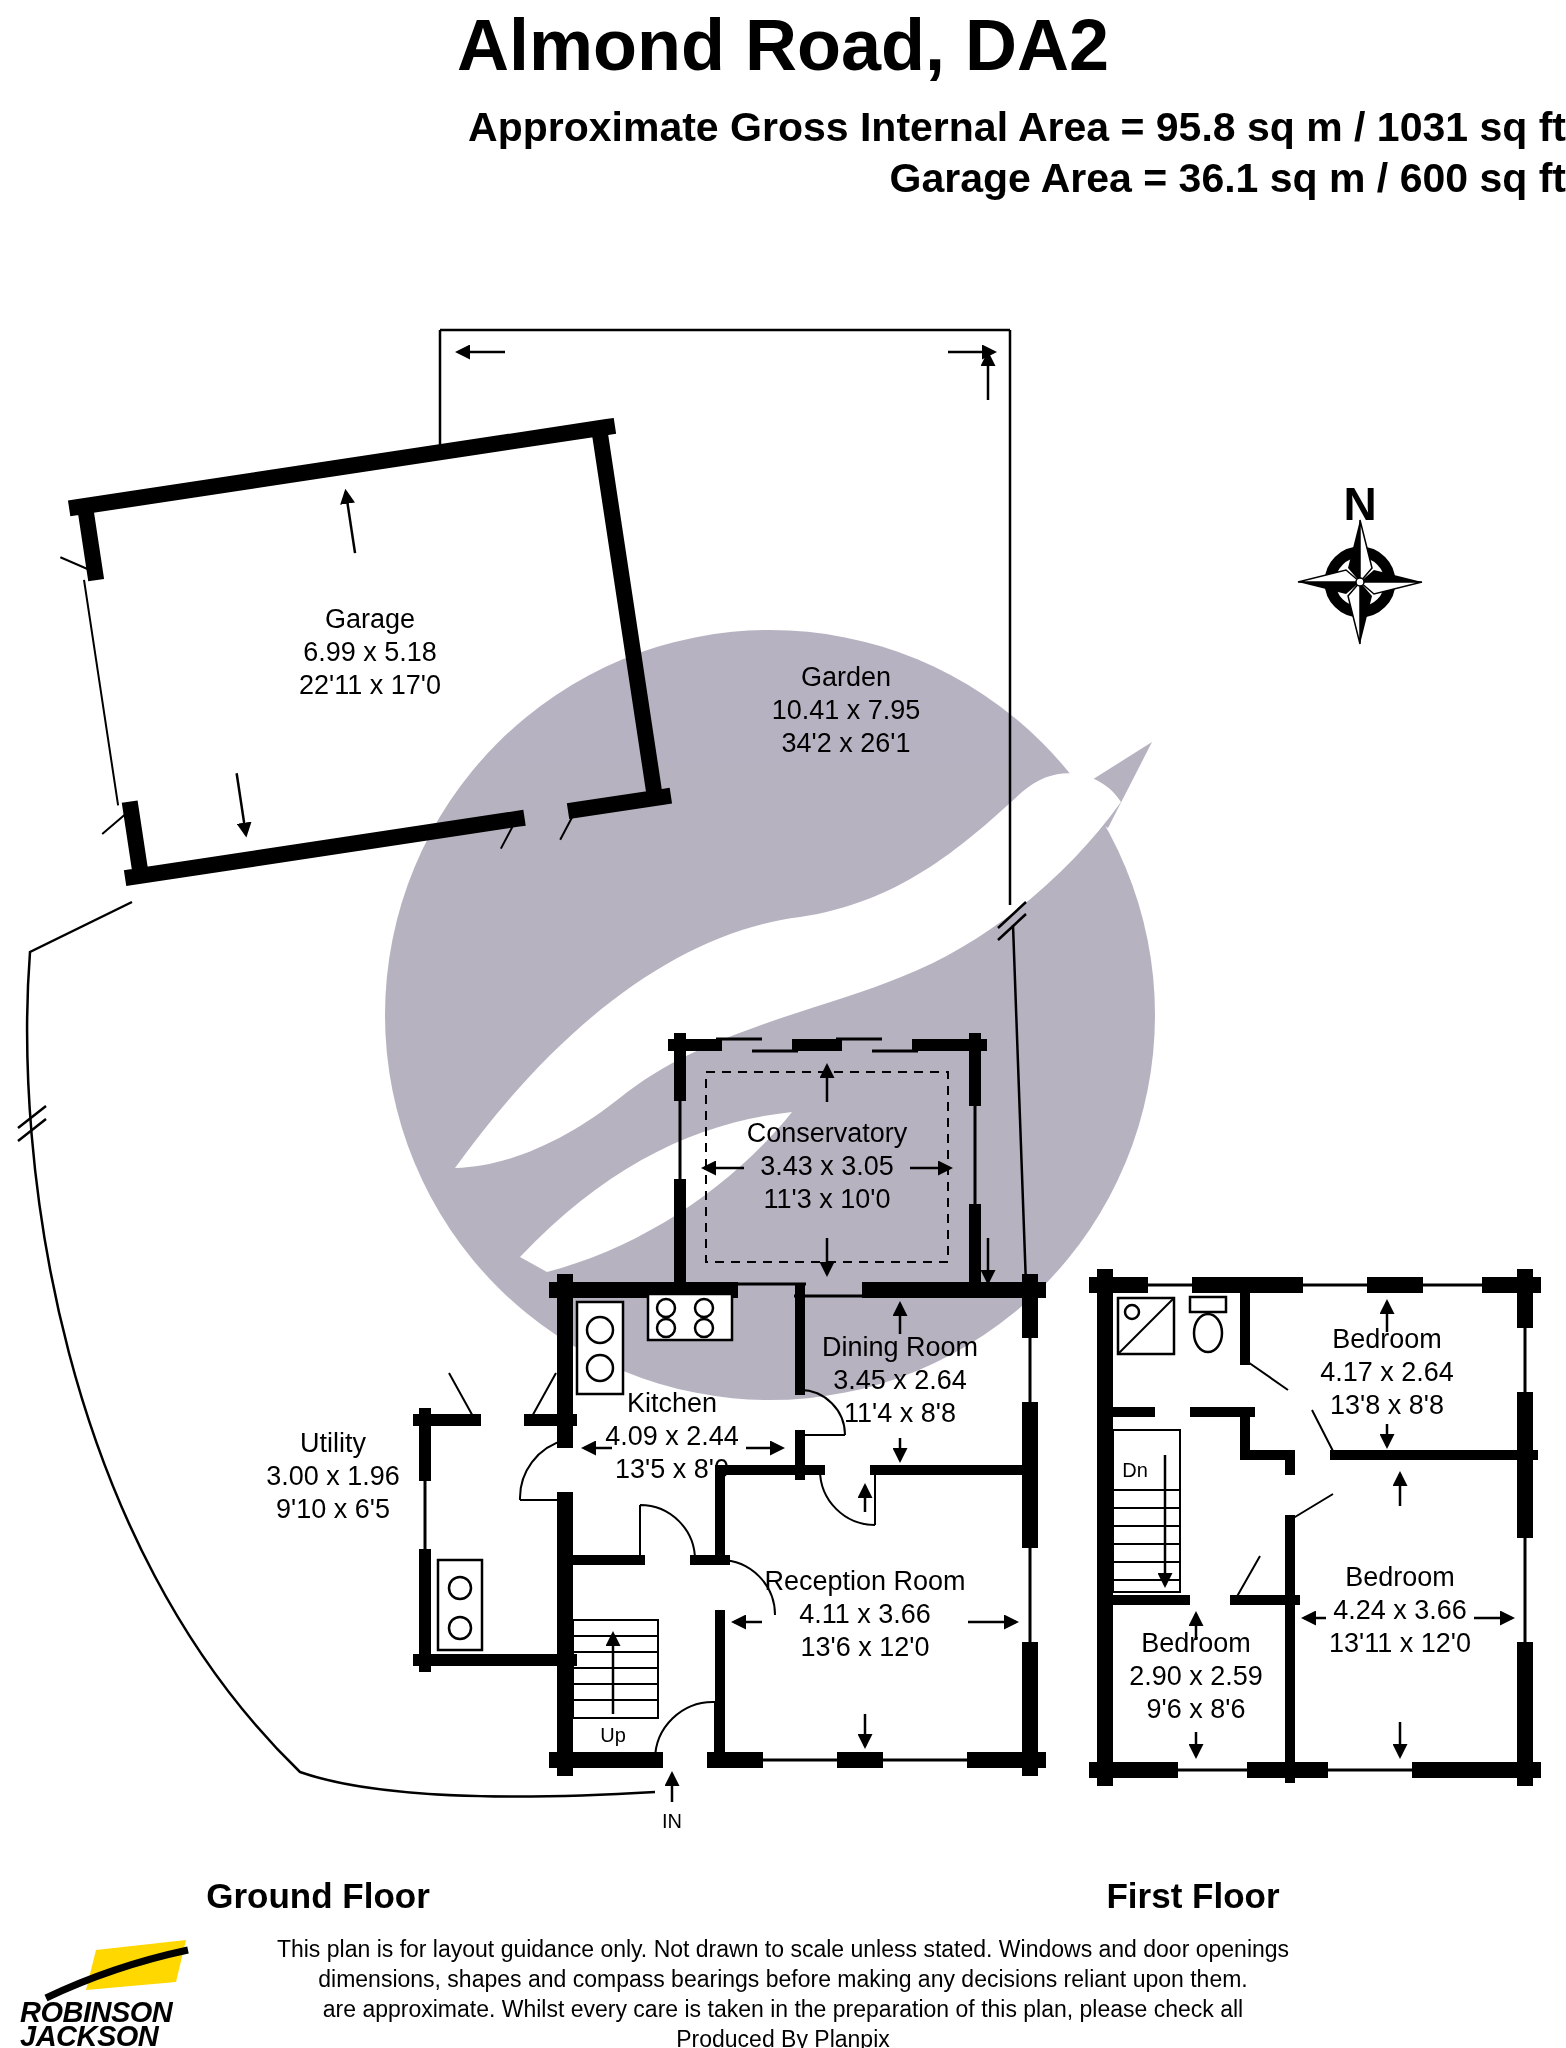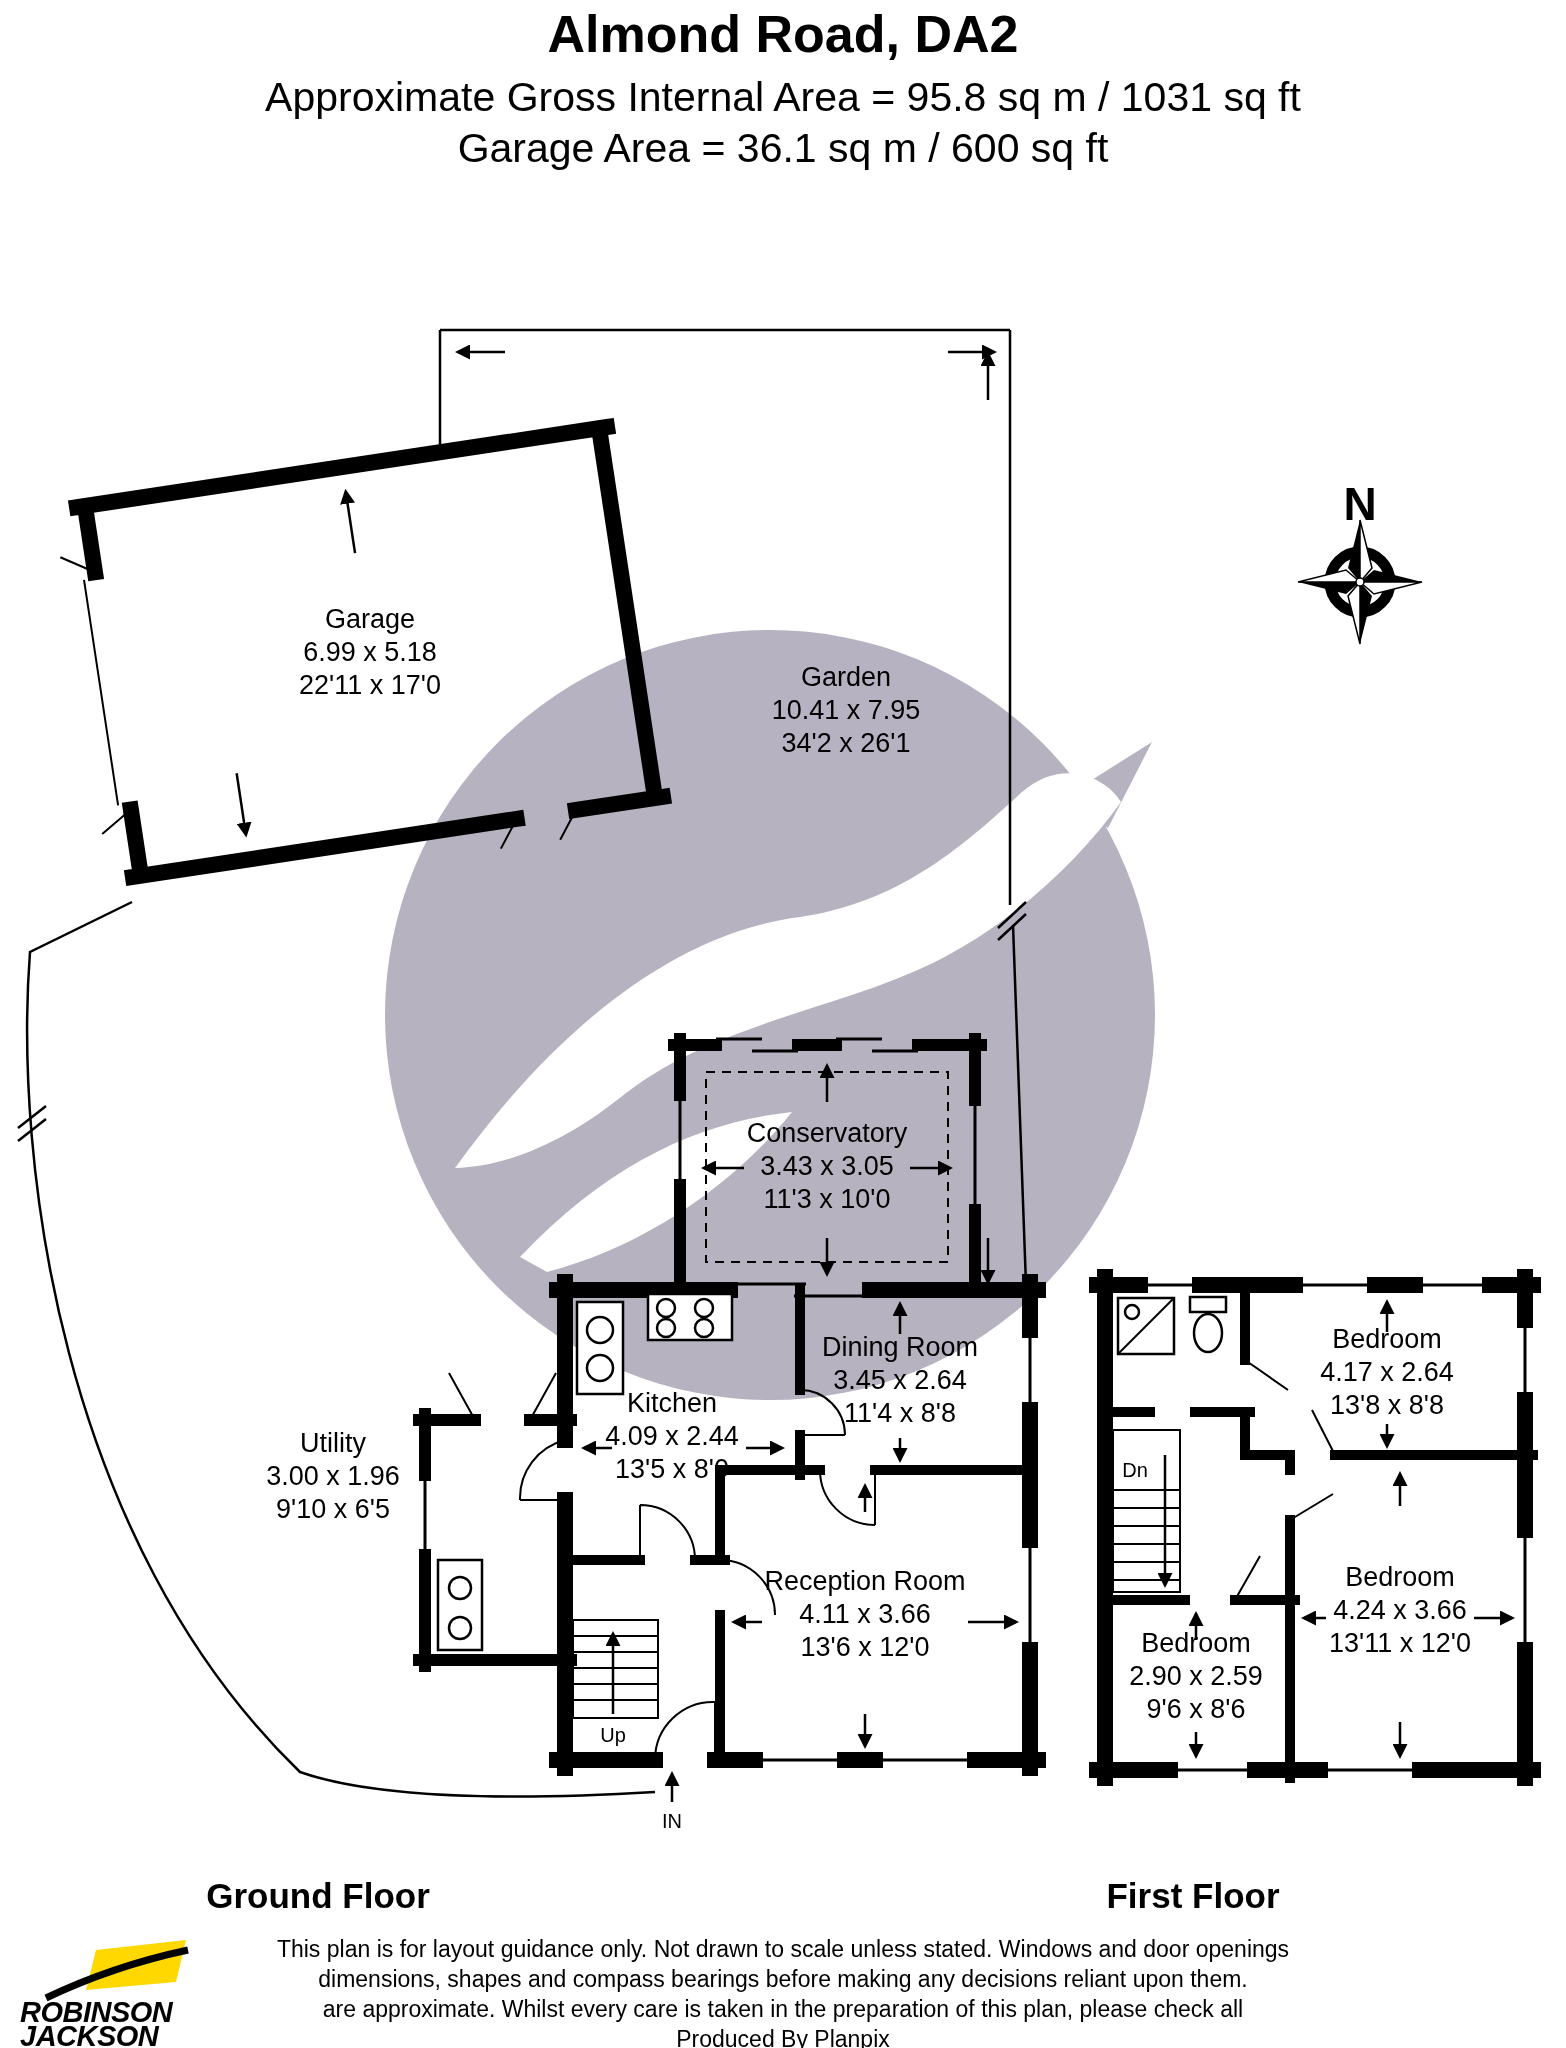--- a/index.html
+++ b/index.html
@@ -1,20 +1,20 @@
 <!DOCTYPE html>
 <html><head>
 <meta charset="utf-8">
 <style>
   html,body{margin:0;padding:0;background:#fff;}
   #page{position:relative;width:1566px;height:2048px;background:#fff;overflow:hidden;
         font-family:"Liberation Sans",sans-serif;color:#000;}
   .header{position:absolute;top:0;left:0;right:0;text-align:center;}
-  .title{margin:0;padding-top:4px;font-size:52px;font-weight:800;letter-spacing:0px;}
-  .area-lines{margin-top:8px;font-size:41px;line-height:51px;font-weight:400;}
+  .title{margin:0;padding-top:4px;font-size:72px;font-weight:800;letter-spacing:0px;}
+  .area-lines{margin-top:16px;font-size:41px;line-height:51px;font-weight:700;text-align:right;}
   svg text{font-family:"Liberation Sans",sans-serif;fill:#000;}
   .rlabel{font-size:27px;text-anchor:middle;}
   .small{font-size:20px;text-anchor:middle;}
   .floor-label{font-size:35px;font-weight:bold;text-anchor:middle;}
   .north{font-size:46px;font-weight:bold;text-anchor:middle;}
   .w16{stroke:#000;stroke-width:16;fill:none;stroke-linecap:square;}
   .w12{stroke:#000;stroke-width:12;fill:none;stroke-linecap:square;}
   .w10{stroke:#000;stroke-width:10;fill:none;stroke-linecap:square;}
   .thin{stroke:#000;stroke-width:3;fill:none;}
   .bound{stroke:#000;stroke-width:2.5;fill:none;}

